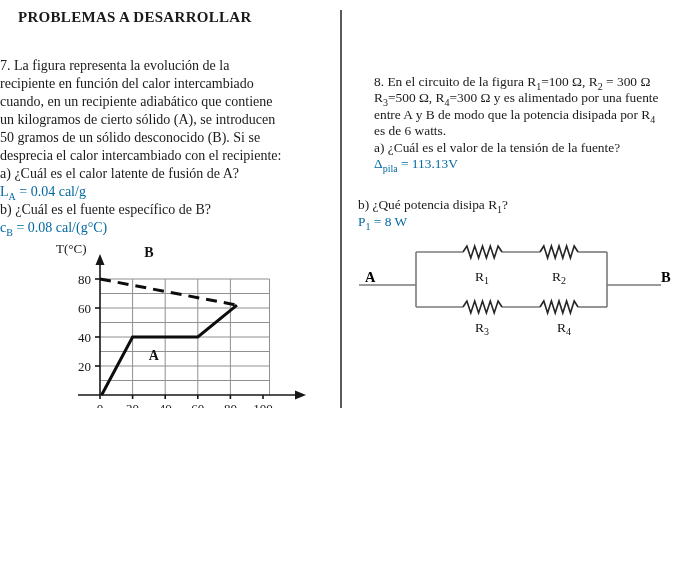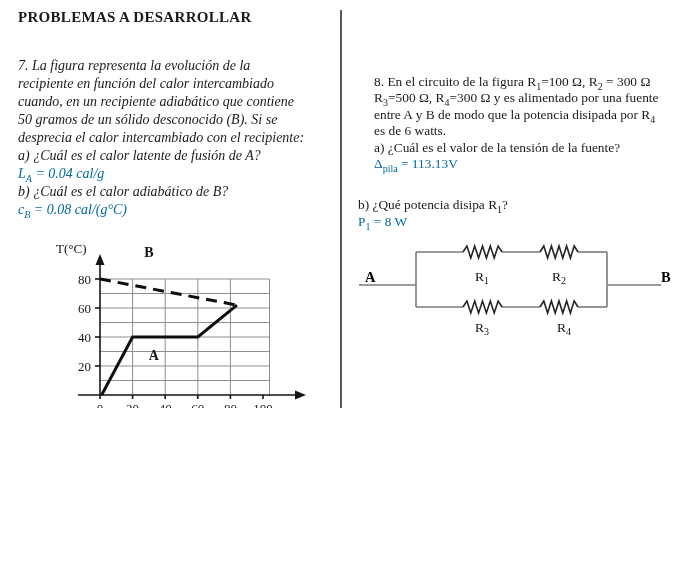--- a/index.html
+++ b/index.html
@@ -2,21 +2,21 @@
 <html><head>
 <meta charset="utf-8">
 <style>
   html,body{margin:0;padding:0;background:#fff;}
   #page{position:relative;width:700px;height:408px;background:#ffffff;overflow:hidden;
         font-family:"Liberation Serif",serif;color:#1a1a1a;}
   #page-title{position:absolute;left:18px;top:9px;font-size:15px;font-weight:bold;
         letter-spacing:.3px;white-space:nowrap;}
   #divider{position:absolute;left:340px;top:10px;width:2px;height:570px;background:#5a5a5a;}
   .textcol{position:absolute;white-space:nowrap;}
-  #p7{left:18px;top:57px;width:320px;font-size:14px;line-height:18px;font-style:italic;}
+  #p7{left:0;top:57px;width:320px;font-size:14px;line-height:18px;}
   #p8a{left:358px;top:74px;width:338px;font-size:13.4px;line-height:16.4px;margin-left:16px;}
   #p8b{left:358px;top:197px;width:338px;font-size:13.4px;line-height:16.5px;}
   .tline{white-space:nowrap;}
   .tline.gray{color:#0369a1;}
   .tline sub{font-size:10px;line-height:0;}
   #chart{position:absolute;left:40px;top:236px;}
   #circuit{position:absolute;left:355px;top:240px;}
   #watermark{position:absolute;left:426px;top:355px;font-family:"Liberation Sans",sans-serif;
         font-weight:bold;font-size:30px;letter-spacing:-.5px;color:#000;white-space:nowrap;}
   
@@ -36,25 +36,26 @@
 <body>
 
 <div id="page">
   <div id="page-title">PROBLEMAS A DESARROLLAR</div>
   <div id="divider"></div>
 
   <div id="p7" class="textcol">
       <div class="tline">7.  La figura representa la evolución de la</div>
       <div class="tline">recipiente en función del calor intercambiado</div>
       <div class="tline">cuando, en un recipiente adiabático que contiene</div>
+      <div class="tline">un kilogramos de cierto sólido (A), se introducen</div>
       <div class="tline">50 gramos de un sólido desconocido (B). Si se</div>
       <div class="tline">desprecia el calor intercambiado con el recipiente:</div>
       <div class="tline">a) ¿Cuál es el calor latente de fusión de A?</div>
       <div class="tline gray">L<sub>A</sub> = 0.04 cal/g</div>
-      <div class="tline">b) ¿Cuál es el calor adiabático de B?</div>
+      <div class="tline">b) ¿Cuál es el fuente específico de B?</div>
       <div class="tline gray">c<sub>B</sub> = 0.08 cal/(g°C)</div>
     </div>
   <div id="p8a" class="textcol">
       <div class="tline">8. En el circuito de la figura R<sub>1</sub>=100 Ω, R<sub>2</sub> = 300 Ω</div>
       <div class="tline">R<sub>3</sub>=500 Ω, R<sub>4</sub>=300 Ω y es alimentado por una fuente</div>
       <div class="tline">entre A y B de modo que la potencia disipada por R<sub>4</sub></div>
       <div class="tline">es de 6 watts.</div>
       <div class="tline">a) ¿Cuál es el valor de la tensión de la fuente?</div>
       <div class="tline gray">Δ<sub>pila</sub> = 113.13V</div>
     </div>

